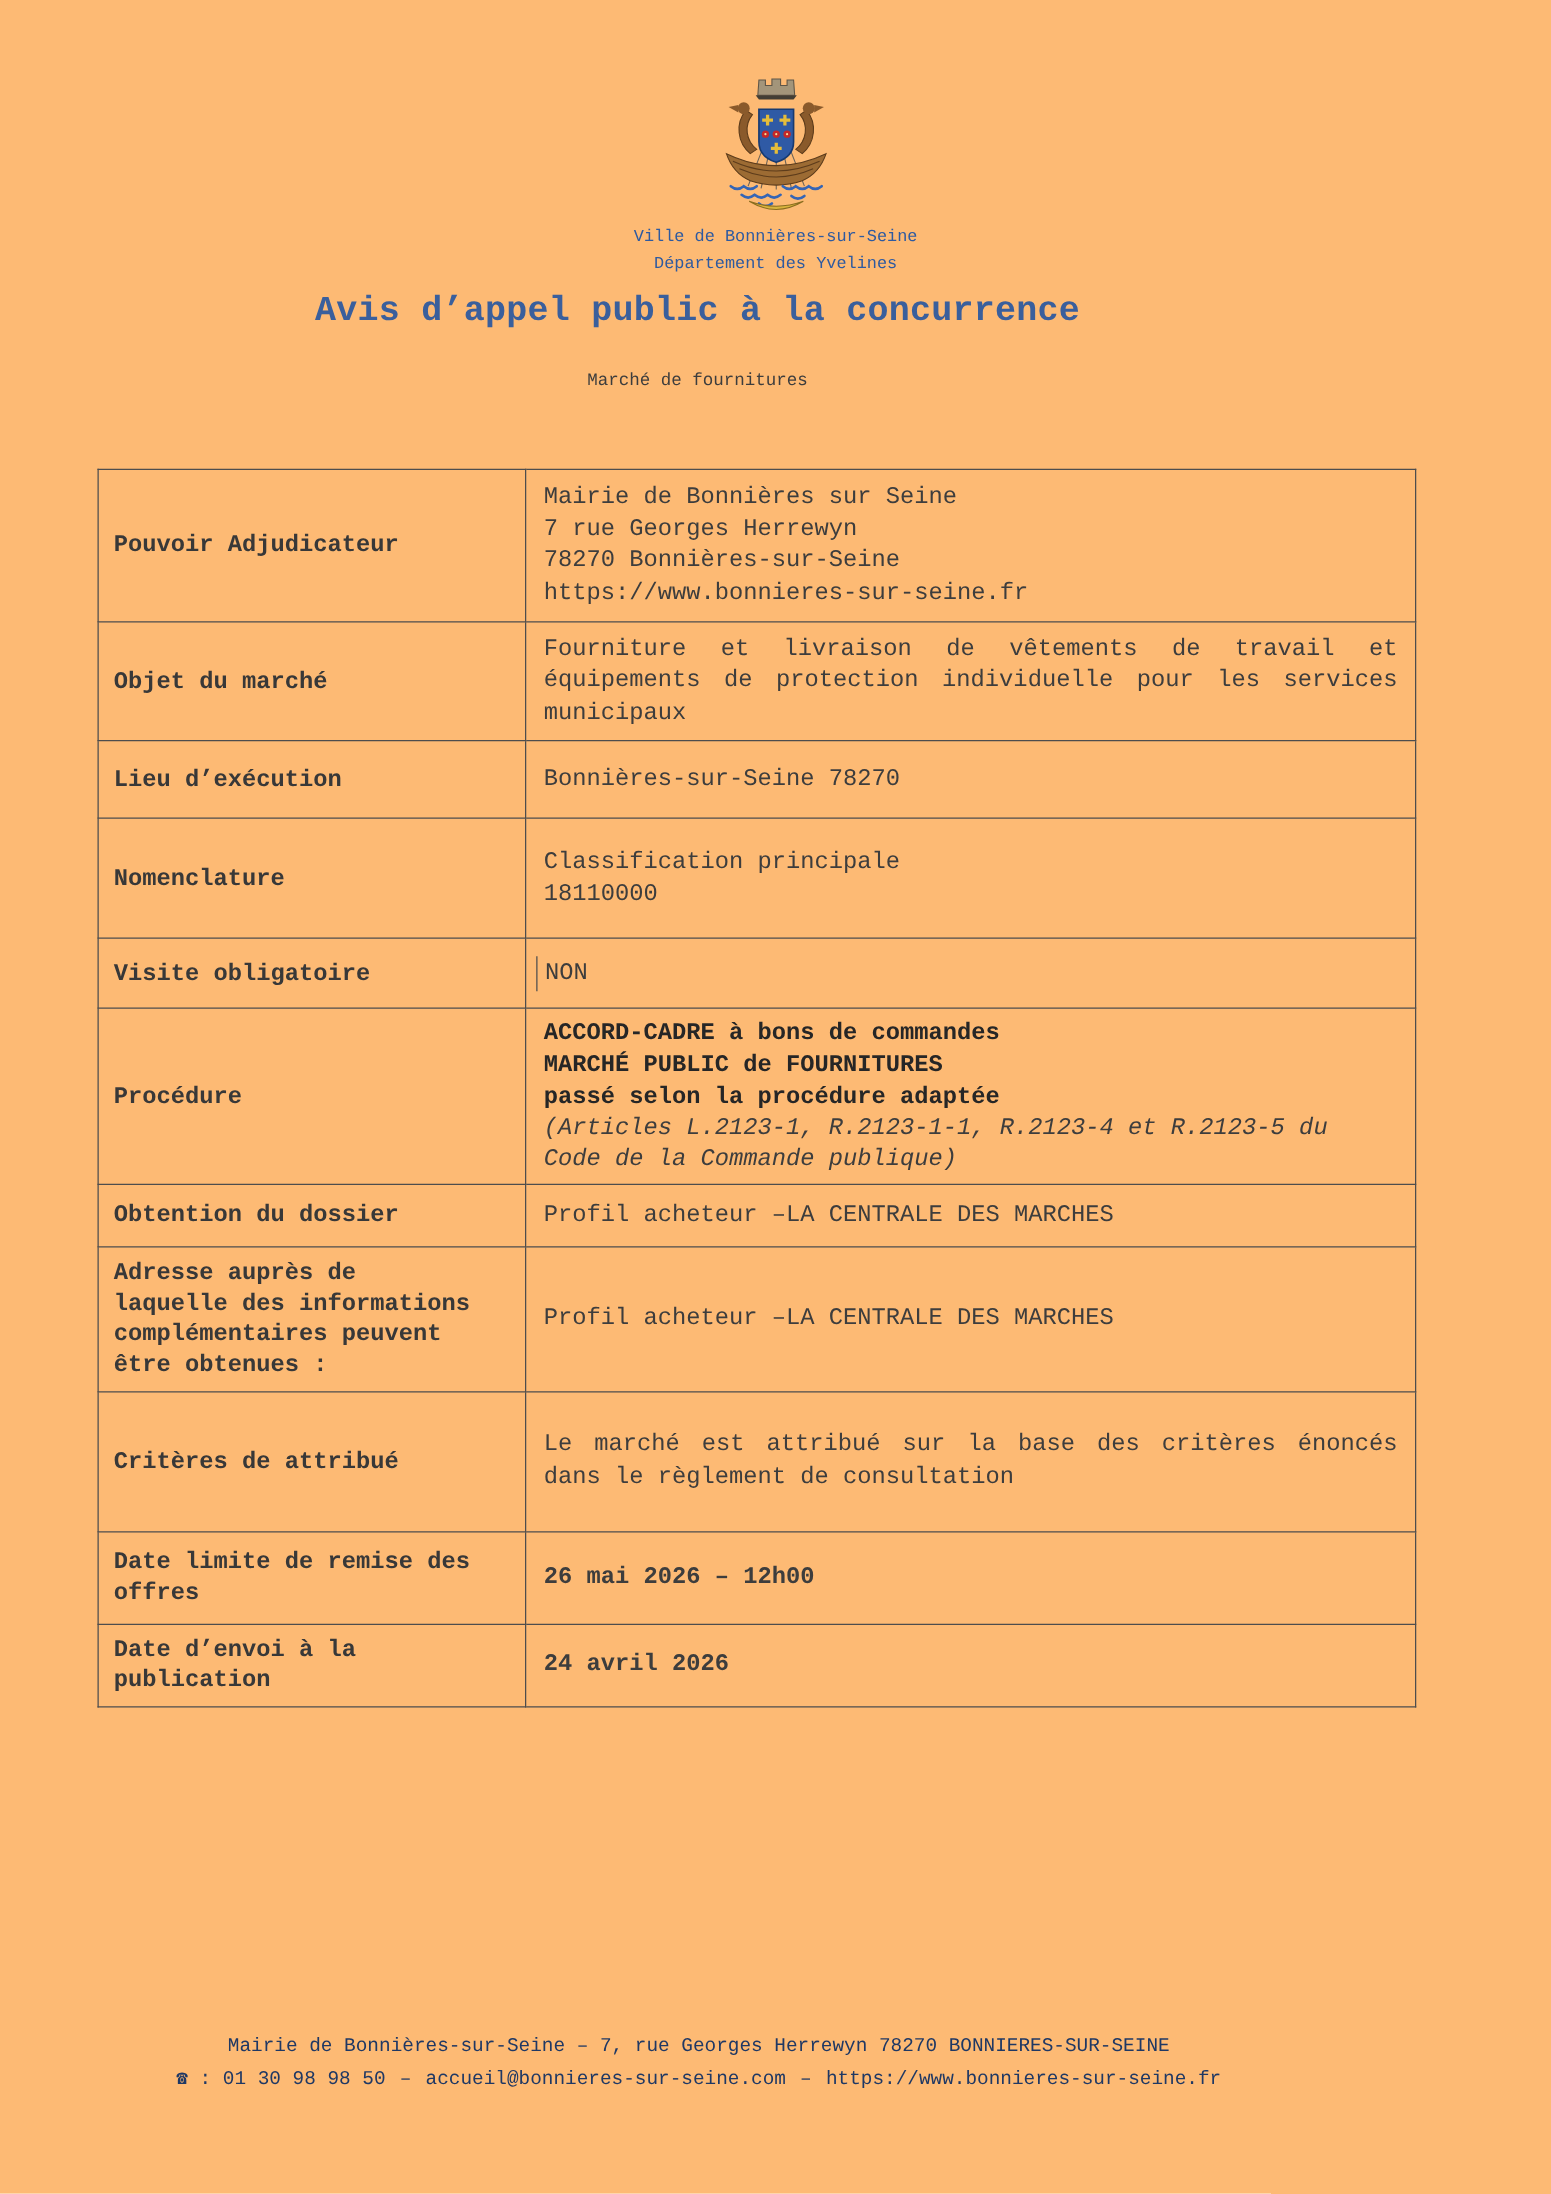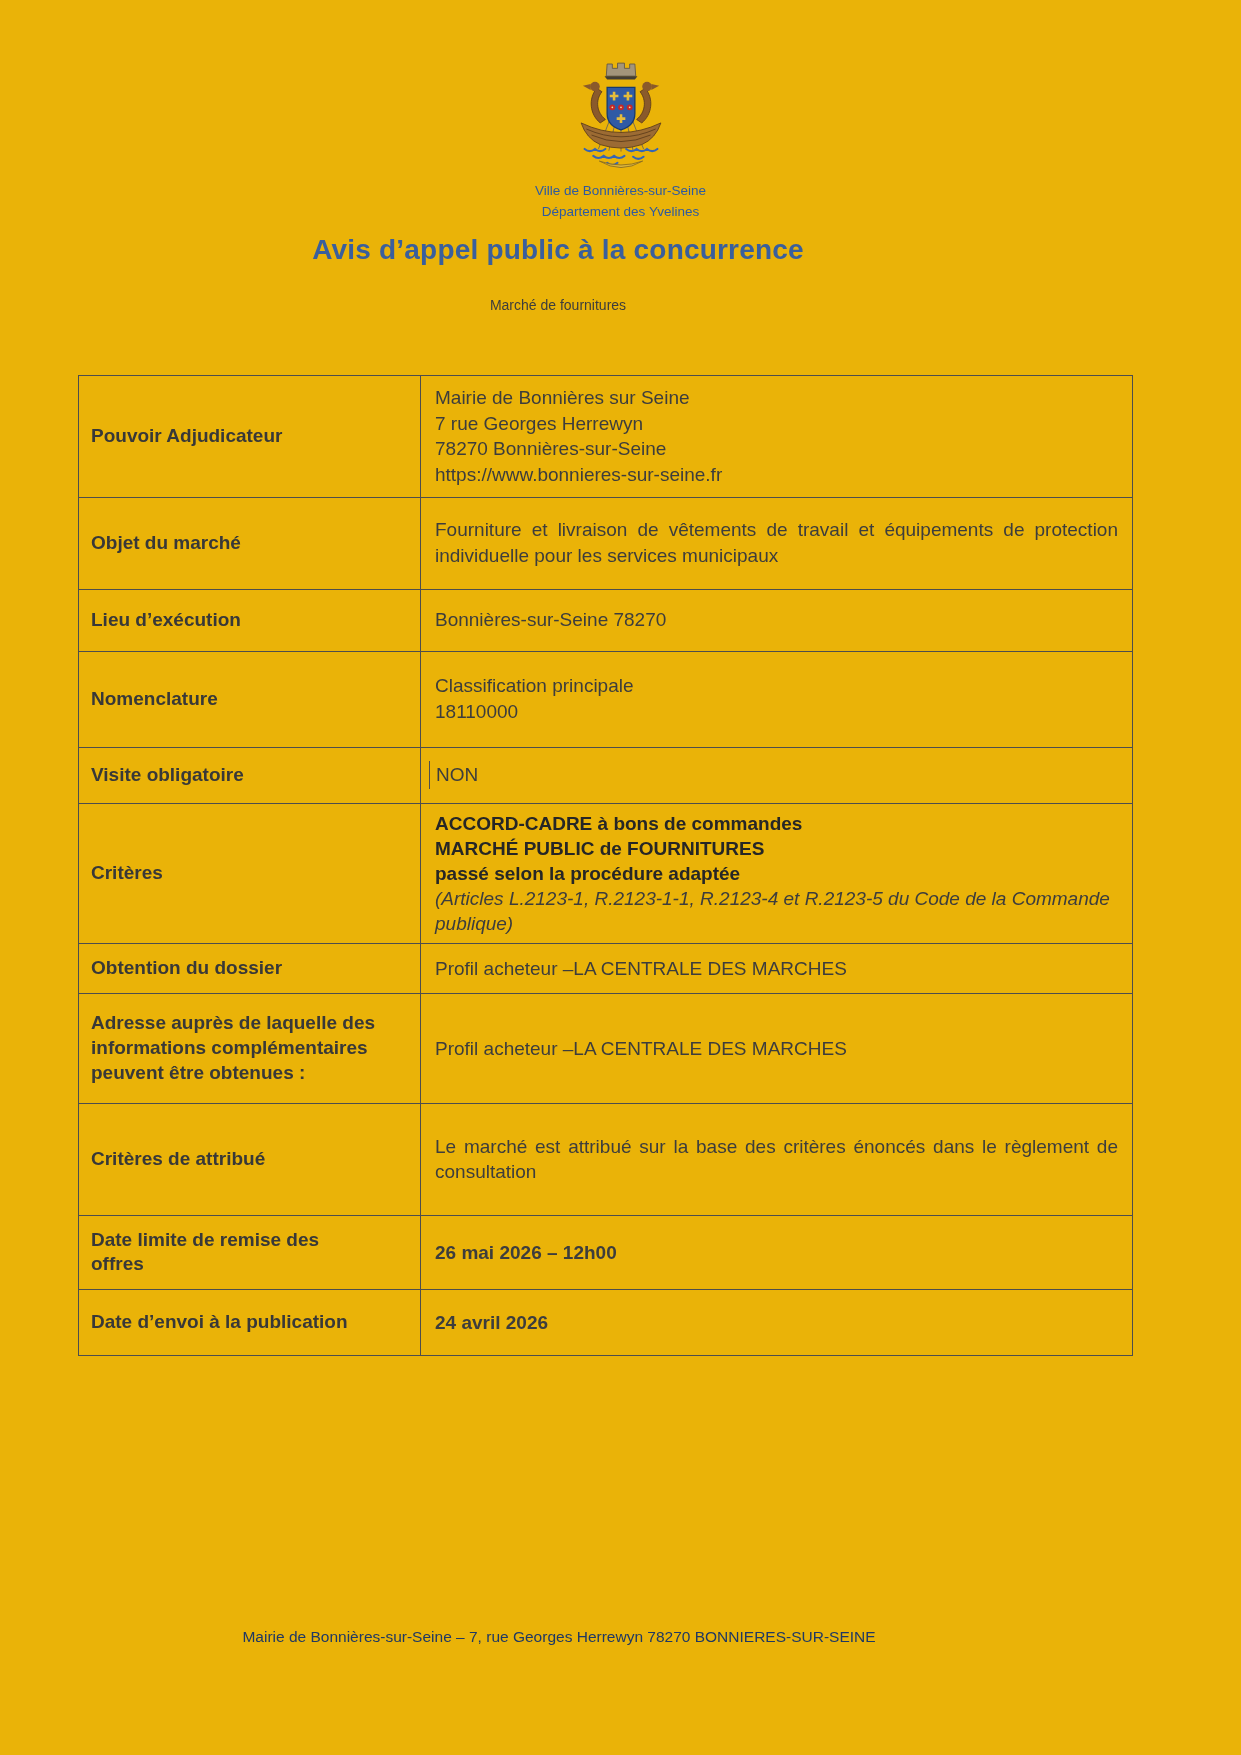--- a/index.html
+++ b/index.html
@@ -1,21 +1,21 @@
 <!DOCTYPE html>
 <html lang="fr"><head>
 <meta charset="utf-8">
 <style>
   * { margin:0; padding:0; box-sizing:border-box; }
   html,body { background:#ffffff; }
   .page {
     position:relative;
     width:1241px; height:1755px;
-    background:#eab308;
-    font-family:Liberation Sans, sans-serif;
+    background:#fdba74;
+    font-family:Liberation Mono, monospace;
     color:#3c3c3c;
     overflow:hidden;
   }
 
   
   .logo-block {
     position:absolute; top:58px; left:0; width:1241px;
     display:flex; flex-direction:column; align-items:center;
   }
   .crest { width:104px; height:116px; display:block; }
@@ -195,21 +195,21 @@
         <td class="value flag-cell">
           <div class="flag">
             <span class="bar"></span>
             <span>NON</span>
           </div>
         </td>
       </tr>
 
       <tr class="r7">
         <td class="label">
-            <div class="label-inner">Critères</div>
+            <div class="label-inner">Procédure</div>
           </td>
         <td class="value proc">
           <div class="b">ACCORD-CADRE à bons de commandes</div>
           <div class="b">MARCHÉ PUBLIC de FOURNITURES</div>
           <div class="b">passé selon la procédure adaptée</div>
           <div class="i">(Articles L.2123-1, R.2123-1-1, R.2123-4 et R.2123-5 du Code de la Commande publique)</div>
         </td>
       </tr>
 
       <tr class="r8">
@@ -245,15 +245,23 @@
             <div class="label-inner">Date d’envoi à la publication</div>
           </td>
         <td class="value date-bold">24 avril 2026</td>
       </tr>
 
     </tbody>
   </table>
 
   <div class="footer">
     <div class="footer-line">Mairie de Bonnières-sur-Seine – 7, rue Georges Herrewyn 78270 BONNIERES-SUR-SEINE</div>
+    <div class="footer-line">
+      <span>☎</span>
+      <span>: 01 30 98 98 50</span>
+      <span class="dash">–</span>
+      <span>accueil@bonnieres-sur-seine.com</span>
+      <span class="dash">–</span>
+      <span>https://www.bonnieres-sur-seine.fr</span>
+    </div>
   </div>
 
 </div>
 
 </body></html>

